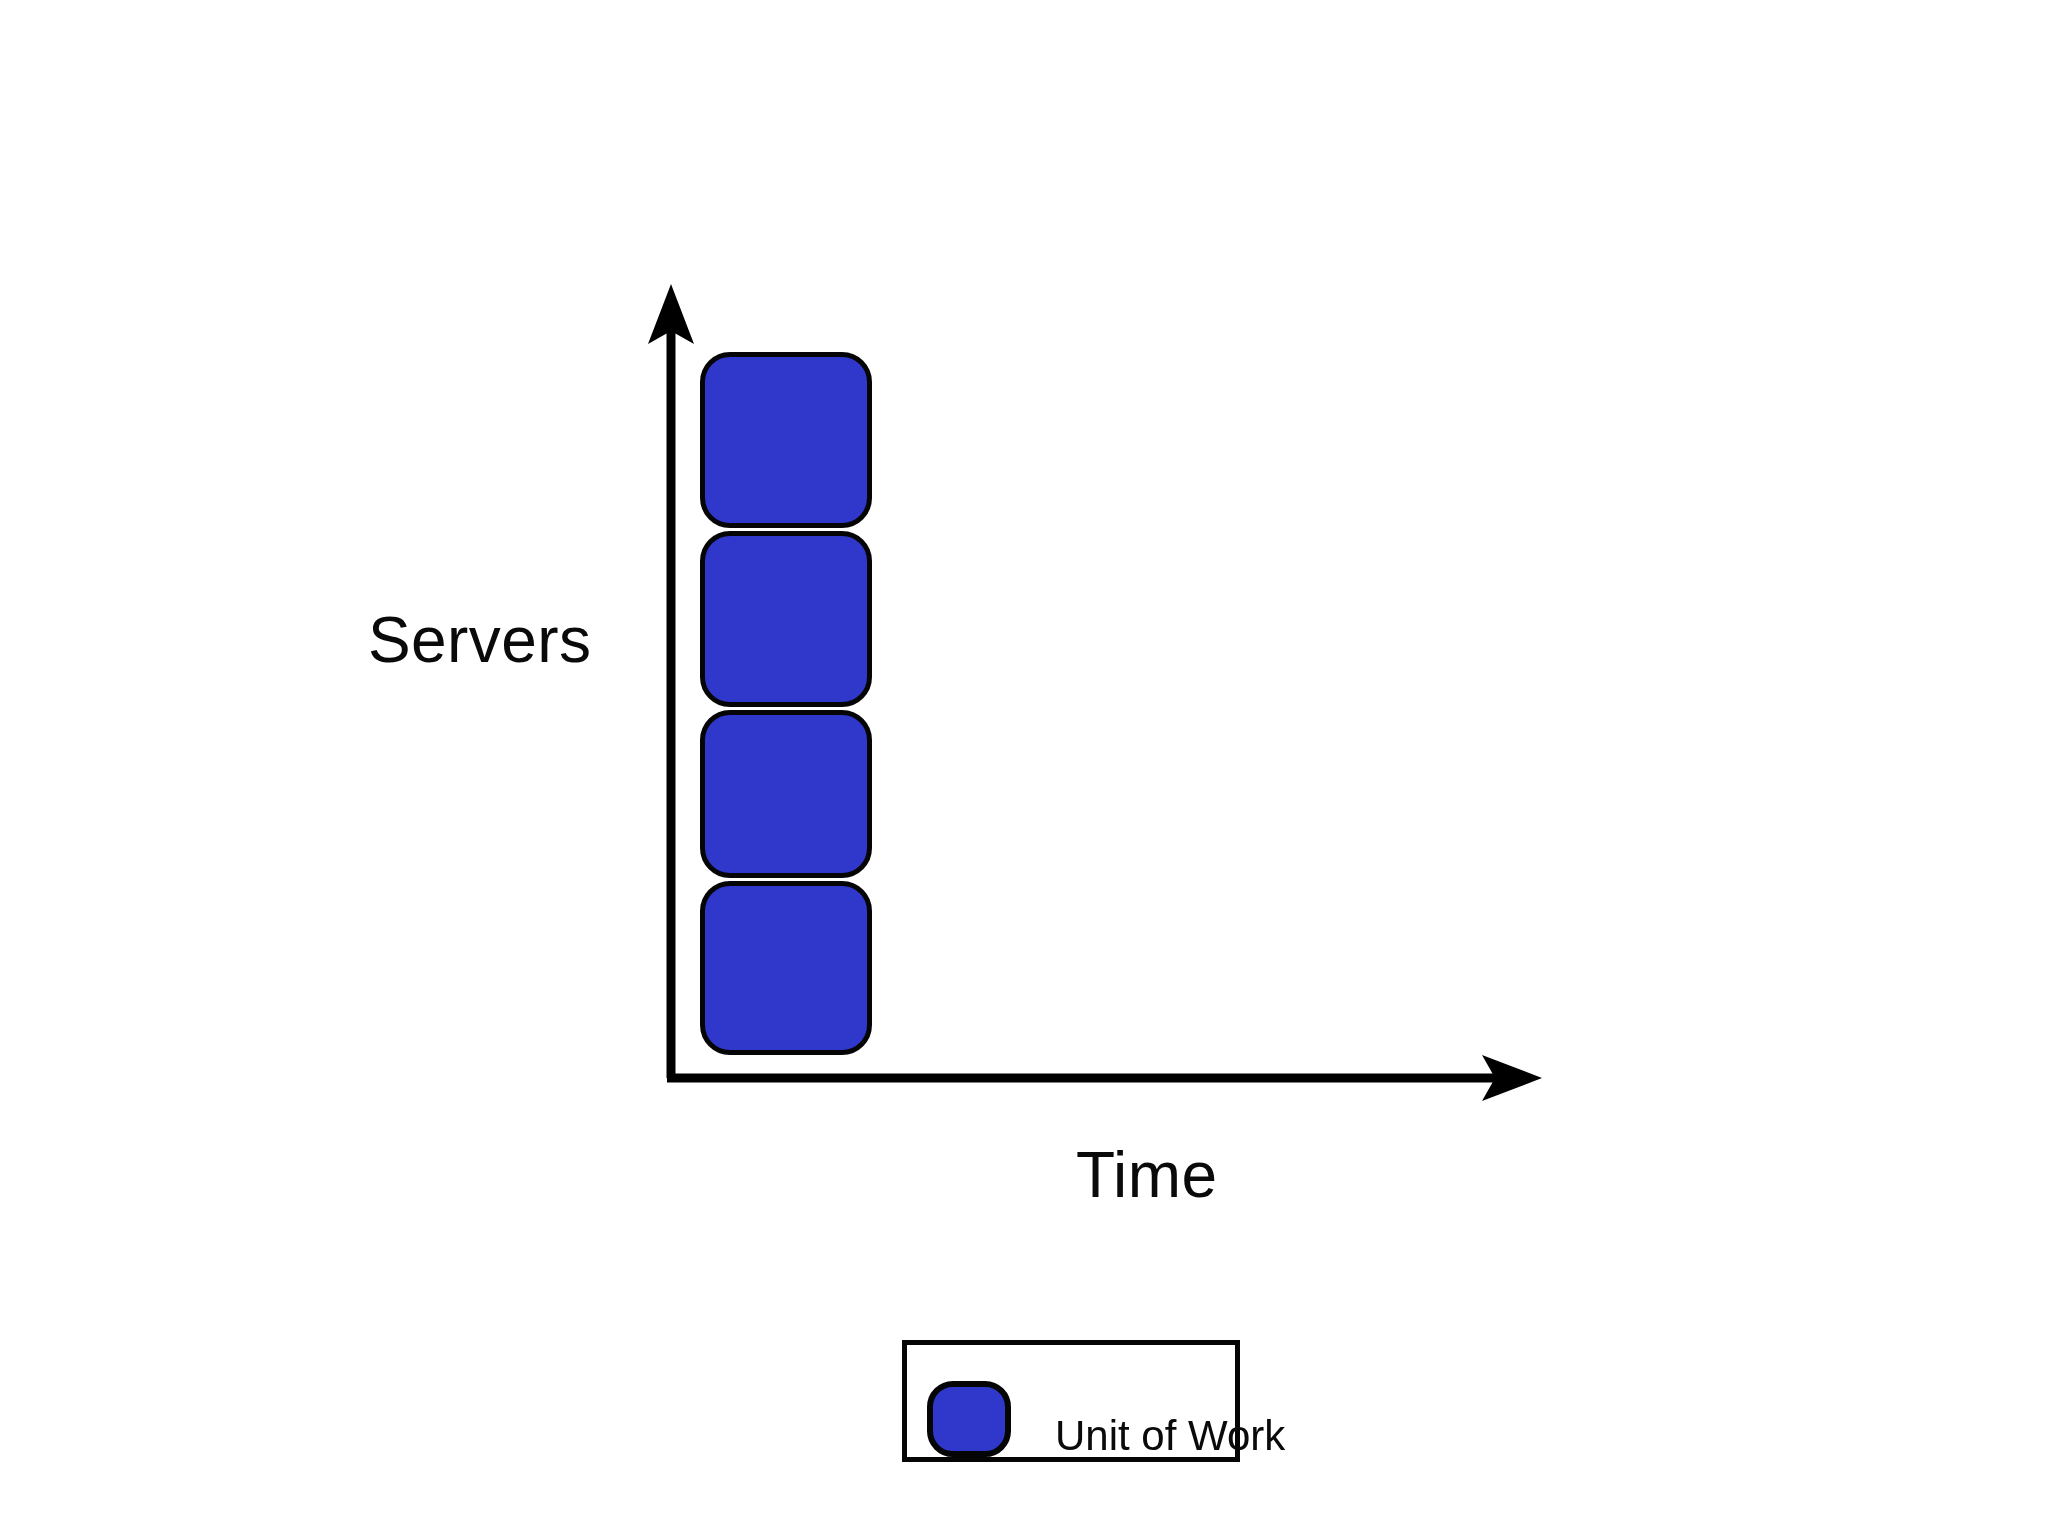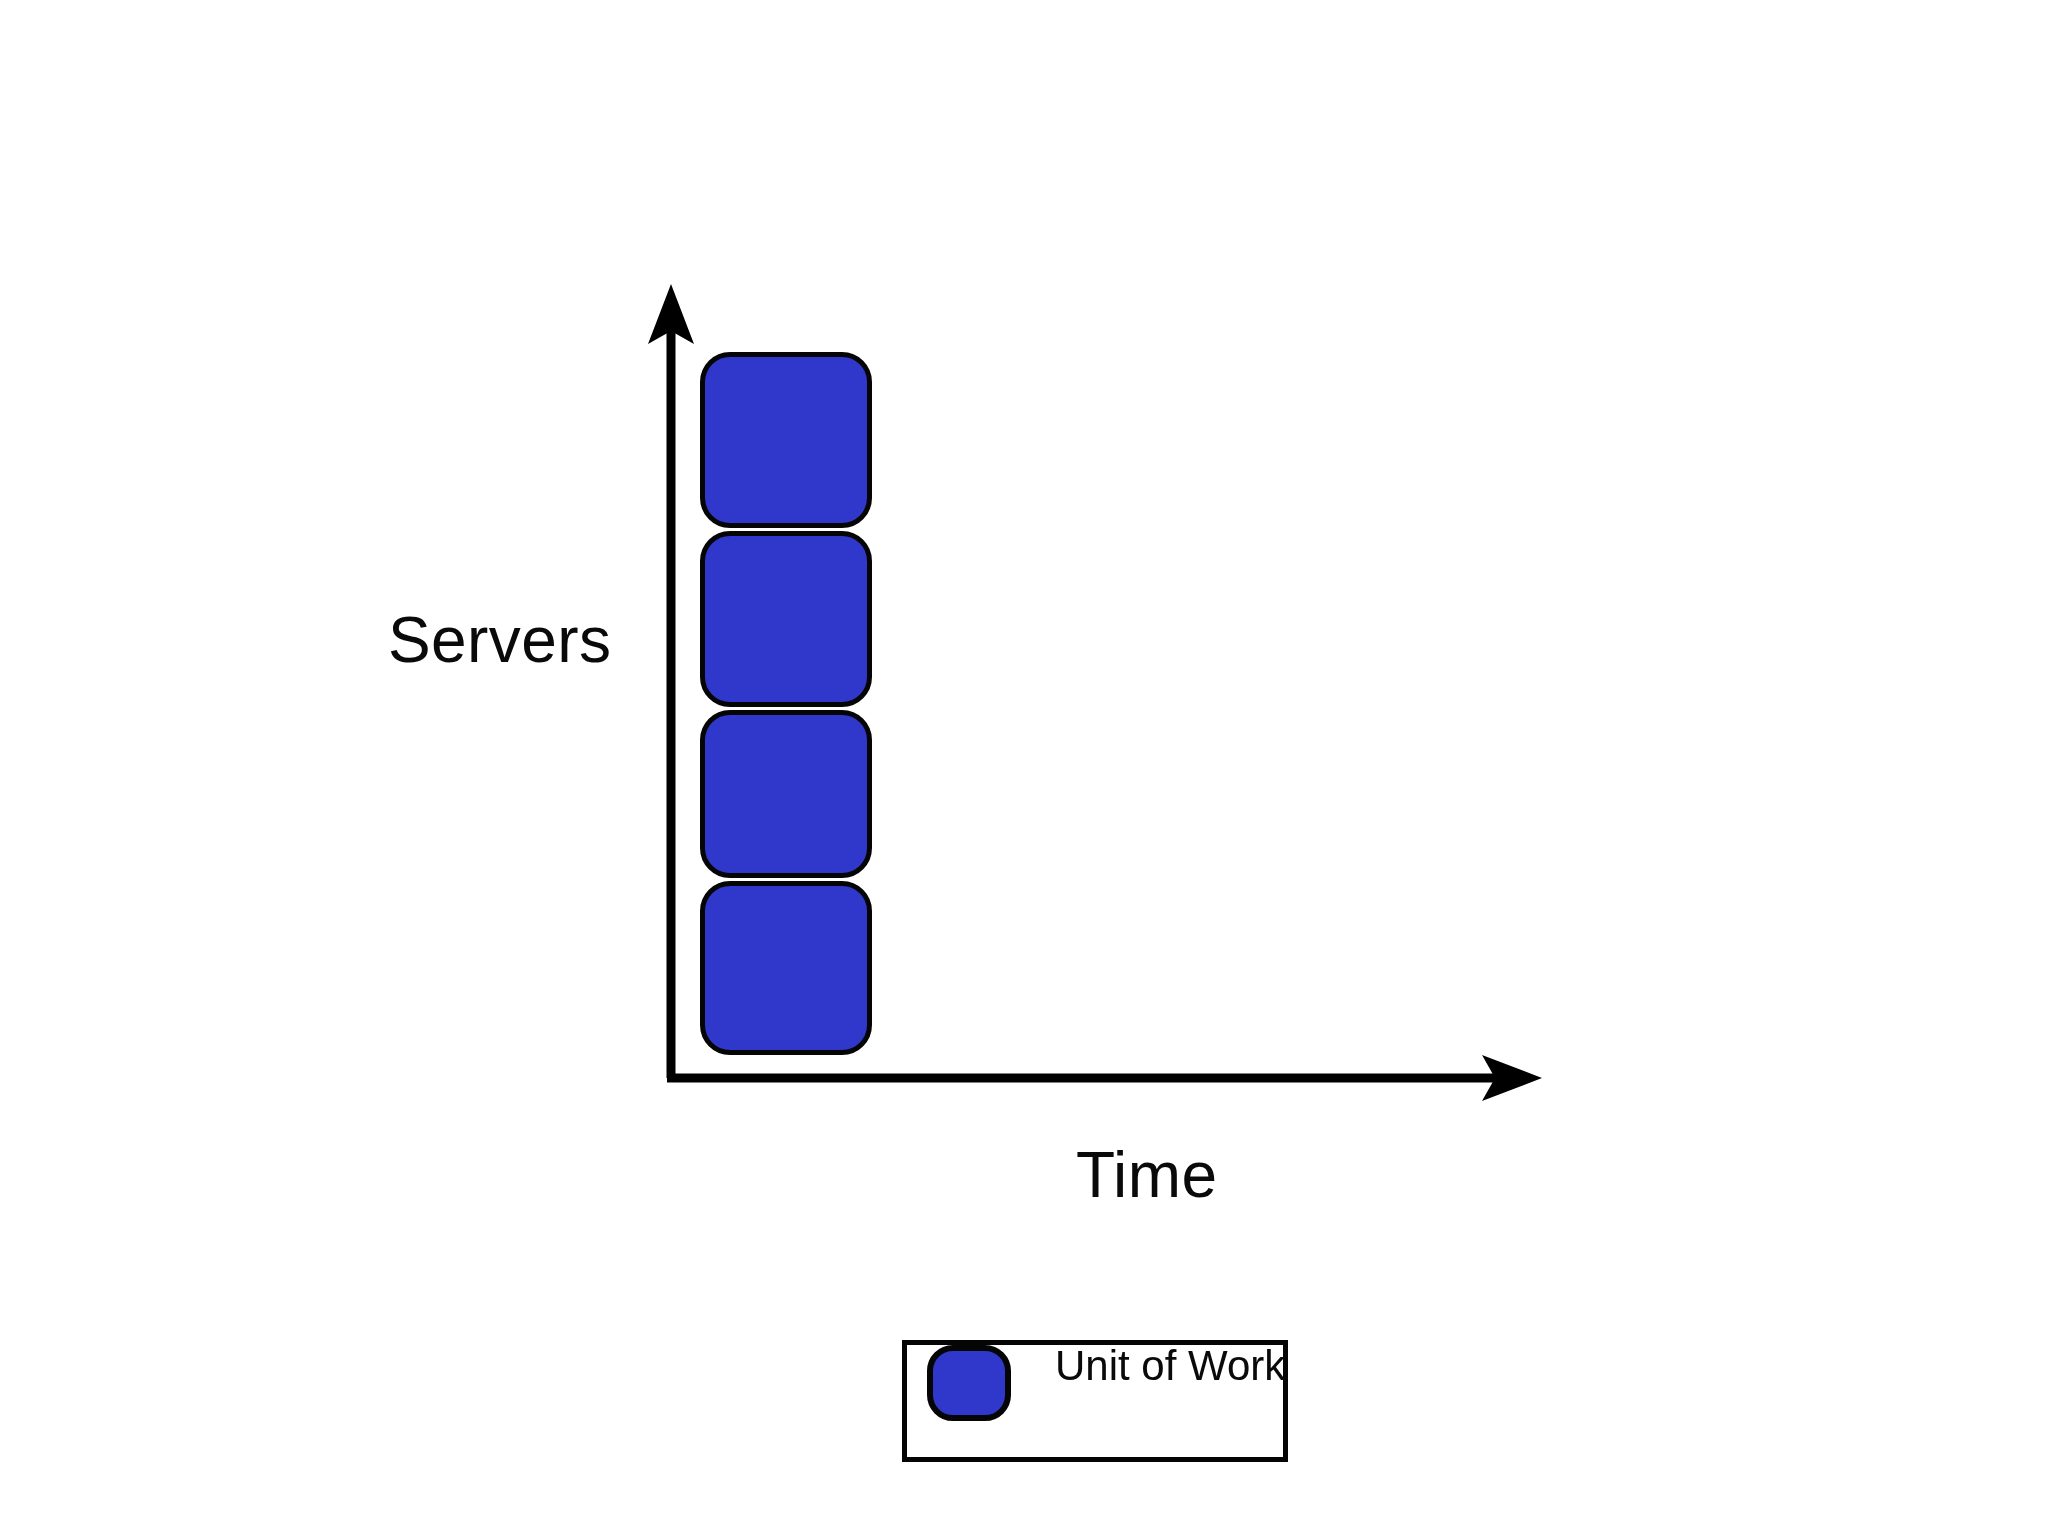--- a/index.html
+++ b/index.html
@@ -34,21 +34,21 @@
   
   .axis-label {
     position: absolute;
     color: #0a0a0a;
     font-family: "Liberation Sans", sans-serif;
     font-weight: 400;
     white-space: nowrap;
     line-height: 1;
   }
   #servers-label {
-    left: 388px;
+    left: 368px;
     top: 608px;
     font-size: 64px;
     letter-spacing: 0.4px;
     text-align: center;
   }
   #time-label {
     left: 1040px;
     top: 1143px;
     font-size: 64px;
     letter-spacing: 0.4px;
@@ -71,27 +71,27 @@
     background: #3038cc;
     border: 5px solid #050505;
     border-radius: 30px;
   }
 
   
   #legend {
     position: absolute;
     left: 902px;
     top: 1340px;
-    width: 386px;
+    width: 338px;
     height: 122px;
     box-sizing: border-box;
     background: #ffffff;
     border: 5px solid #050505;
     display: flex;
-    align-items: flex-start;
+    align-items: flex-end;
   }
   #legend-swatch {
     width: 84px;
     height: 76px;
     margin-left: 20px;
     box-sizing: border-box;
     background: #3038cc;
     border: 6px solid #050505;
     border-radius: 26px;
     flex: 0 0 auto;

